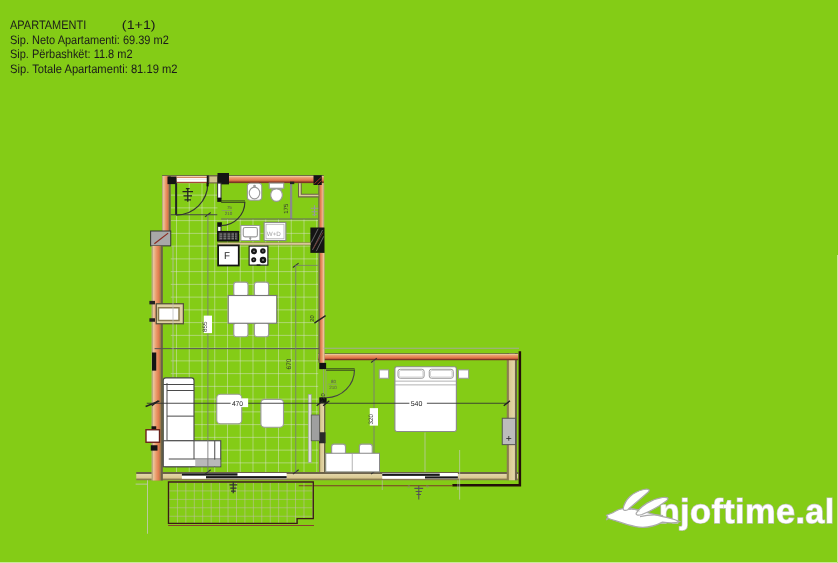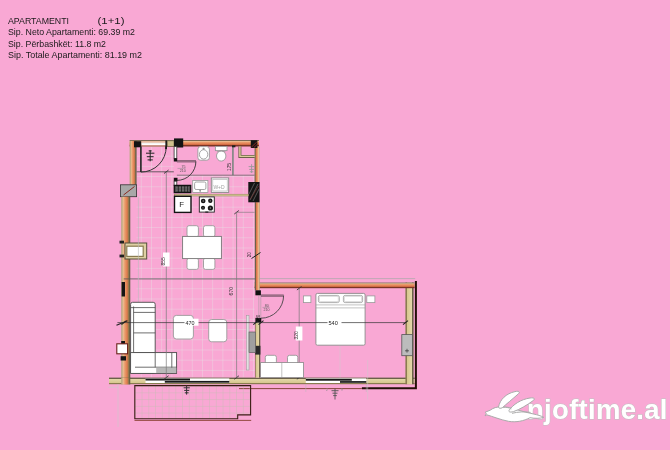--- a/index.html
+++ b/index.html
@@ -1,16 +1,16 @@
 <!DOCTYPE html>
 <html><head>
 <meta charset="utf-8">
 <style>
   html,body{margin:0;padding:0;background:#ffffff;}
-  #page{position:relative;width:670px;height:450px;background:#f9a8d4;overflow:hidden;
+  #page{position:relative;width:670px;height:450px;background:#84cc16;overflow:hidden;
         font-family:"Liberation Sans",sans-serif;}
 </style>
 </head>
 <body>
 <div id="page">
 <svg width="670" height="450" viewBox="0 0 670 450" xmlns="http://www.w3.org/2000/svg">
 <defs>
   <linearGradient id="gOV" x1="0" y1="0" x2="0" y2="1">
     <stop offset="0" stop-color="#6b6148"></stop>
           <stop offset="0.14" stop-color="#6b6148"></stop>

